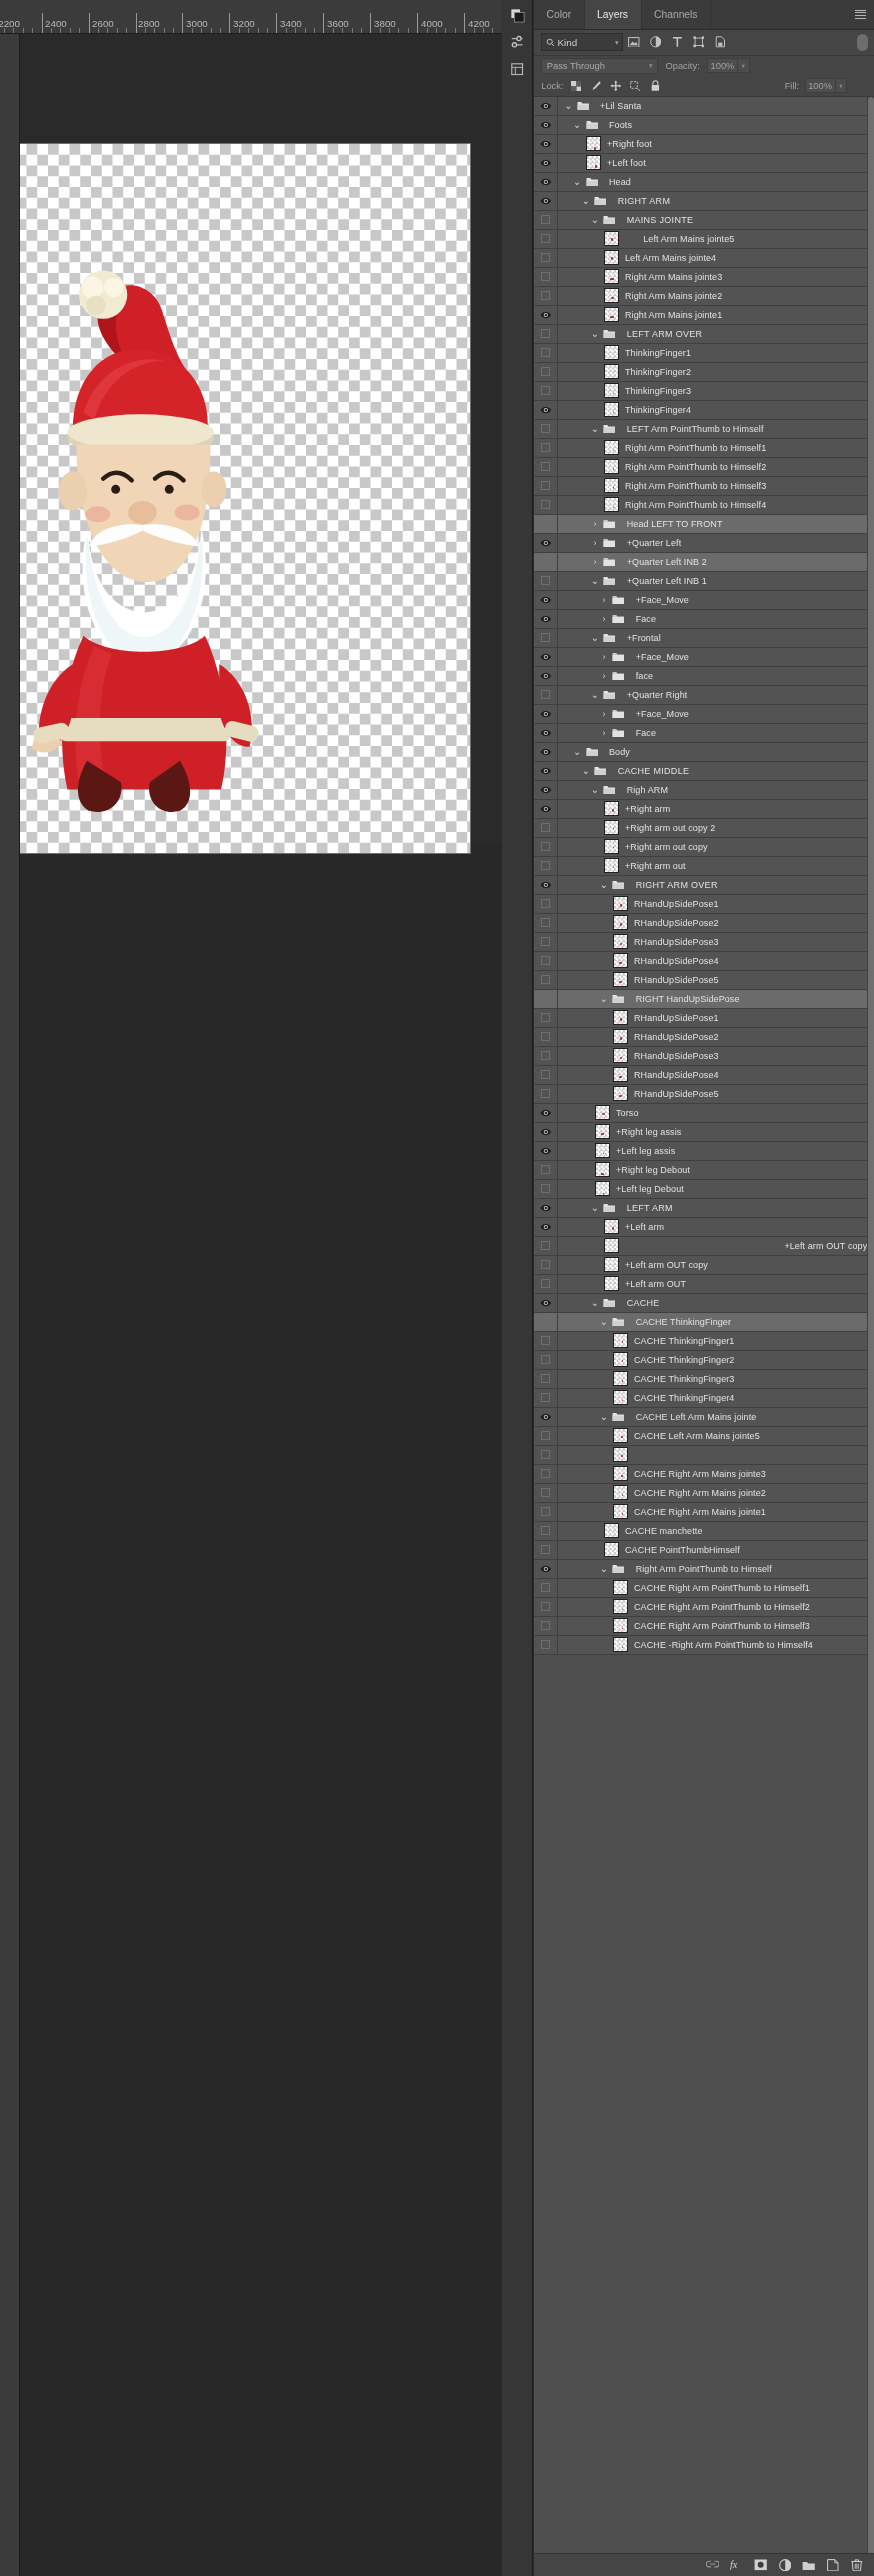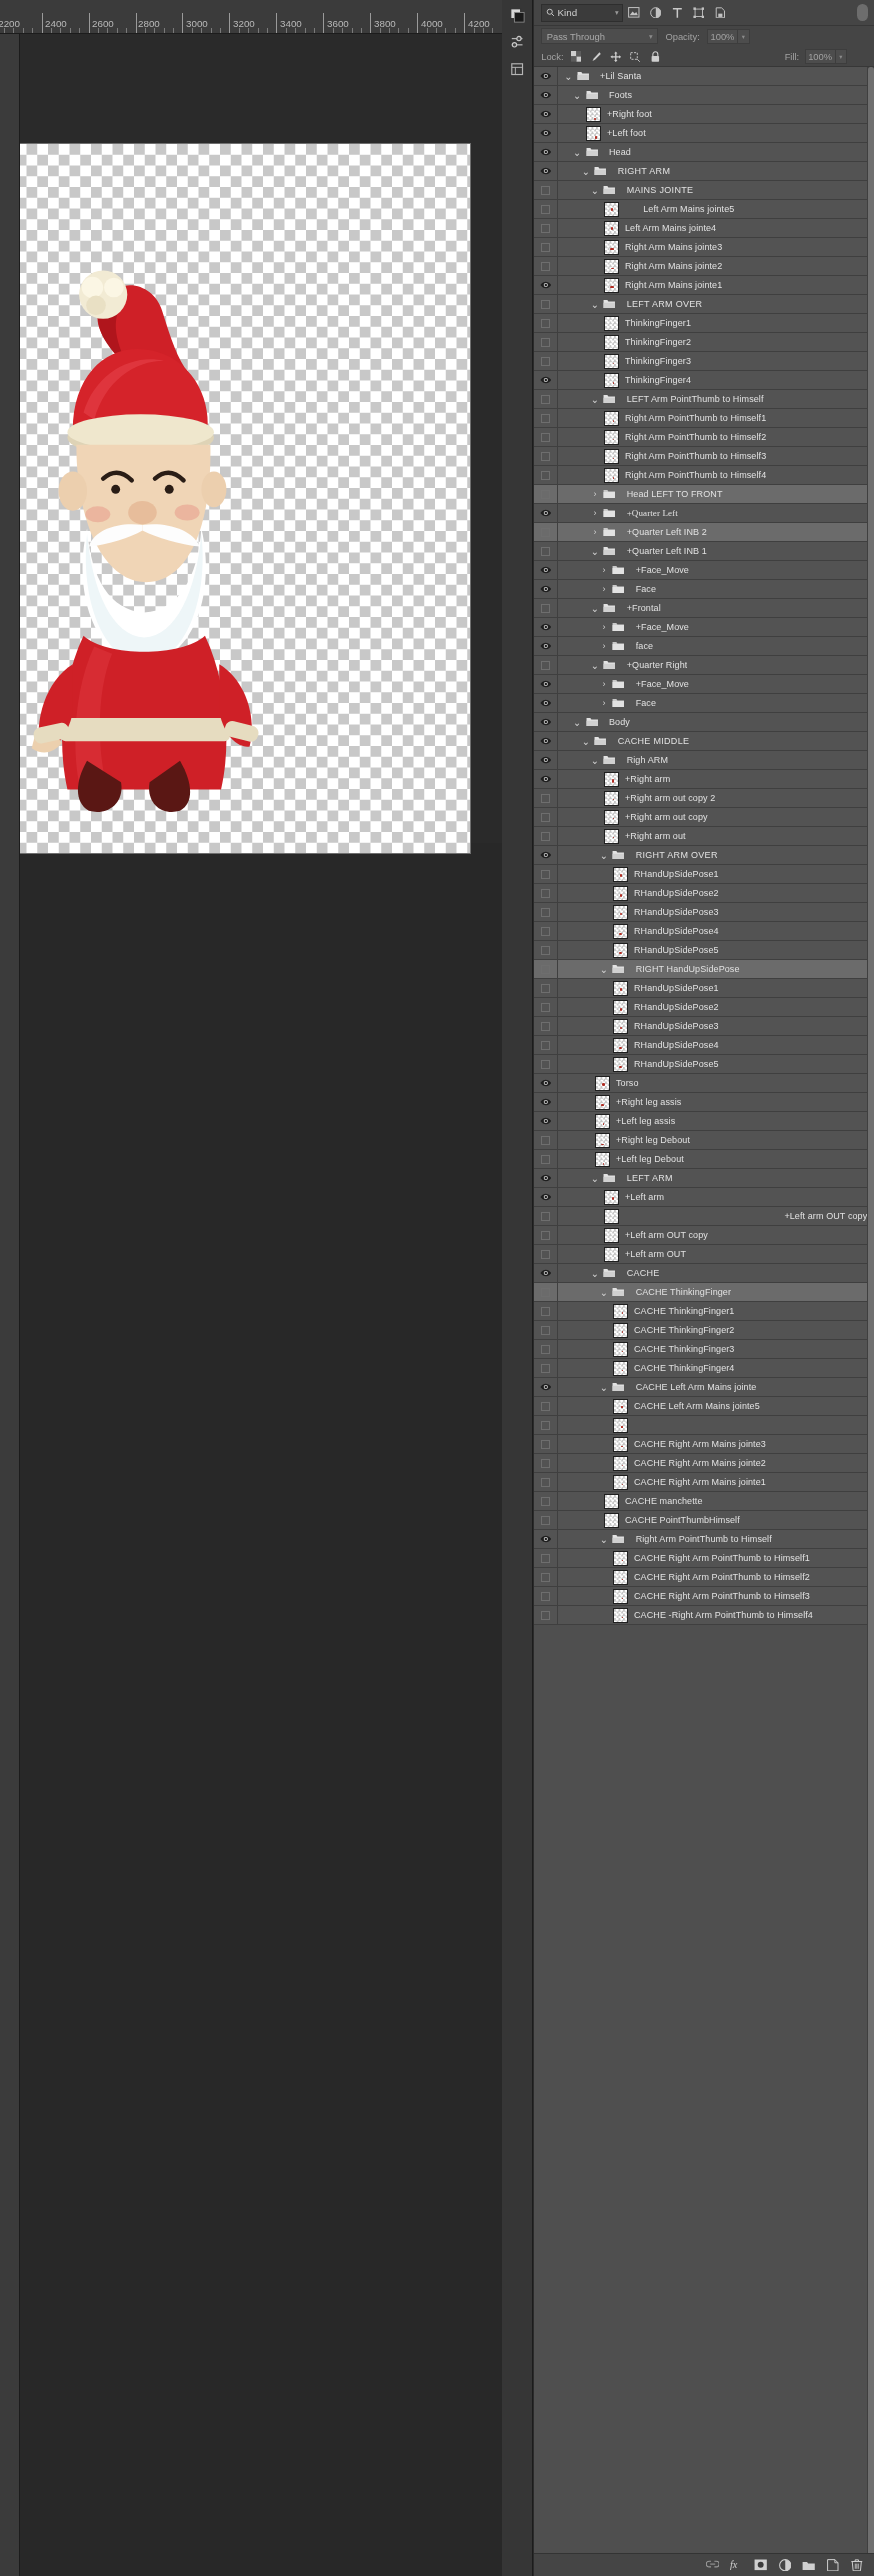--- a/index.html
+++ b/index.html
@@ -399,20 +399,39 @@
       <svg width="14.3" height="14.3" viewBox="0 0 16 16">
         <rect x="2" y="2" width="12" height="12" fill="none" stroke="#b5b5b5" stroke-width="1.3"></rect>
         <line x1="2" y1="6" x2="14" y2="6" stroke="#b5b5b5" stroke-width="1.1"></line>
         <line x1="6" y1="6" x2="6" y2="14" stroke="#b5b5b5" stroke-width="1.1"></line>
       </svg>
     </div>
   </div>
 
   <div id="layers-panel">
 
+    <div id="panel-tabs">
+      <div class="ptab">
+          <span>Color</span>
+        </div>
+      <div class="ptab active">
+          <span>Layers</span>
+        </div>
+      <div class="ptab">
+          <span>Channels</span>
+        </div>
+      <div id="panel-menu-btn">
+        <div class="hamburger">
+            <span></span>
+            <span></span>
+            <span></span>
+            <span></span>
+          </div>
+      </div>
+    </div>
 
     <div id="filter-row">
       <div id="kind-select">
         <svg width="9" height="9" viewBox="0 0 12 12">
           <circle cx="5" cy="5" r="3.4" fill="none" stroke="#cfcfcf" stroke-width="1.2"></circle>
           <line x1="7.6" y1="7.6" x2="10.5" y2="10.5" stroke="#cfcfcf" stroke-width="1.3"></line>
         </svg>
         <span>Kind</span>
         <span class="caret">▾</span>
       </div>
@@ -826,21 +845,21 @@
                   <circle cx="7" cy="4.5" r="1.5" fill="#1f1f1f"></circle>
                 </svg>
               </span>
             </div>
             <div class="row-body" style="padding-left: 32px;">
               <div class="twisty" style="font-size: 9px;">›</div>
               <span class="folder-ico" style="margin-left: 3.6px;"><svg width="12.5" height="9.8" viewBox="0 0 15 12">
                   <path d="M0.5 1.2 H5.2 L6.4 3 H14.5 V11 H0.5 Z" fill="#c9c9c9"></path>
                   <path d="M0.5 3.6 H14.5 V11 H0.5 Z" fill="#e2e2e2"></path>
                 </svg></span>
-              <span class="lname" style="margin-left: 5.4px; font-family: Liberation Serif, serif;">+Quarter Left</span>
+              <span class="lname" style="margin-left: 5.4px;">+Quarter Left</span>
             </div>
           </div>
           <div class="layer-row selected">
             <div class="eye-cell">
               <span class="eye-off"></span>
             </div>
             <div class="row-body" style="padding-left: 32px;">
               <div class="twisty" style="font-size: 9px;">›</div>
               <span class="folder-ico" style="margin-left: 3.6px;"><svg width="12.5" height="9.8" viewBox="0 0 15 12">
                   <path d="M0.5 1.2 H5.2 L6.4 3 H14.5 V11 H0.5 Z" fill="#c9c9c9"></path>

